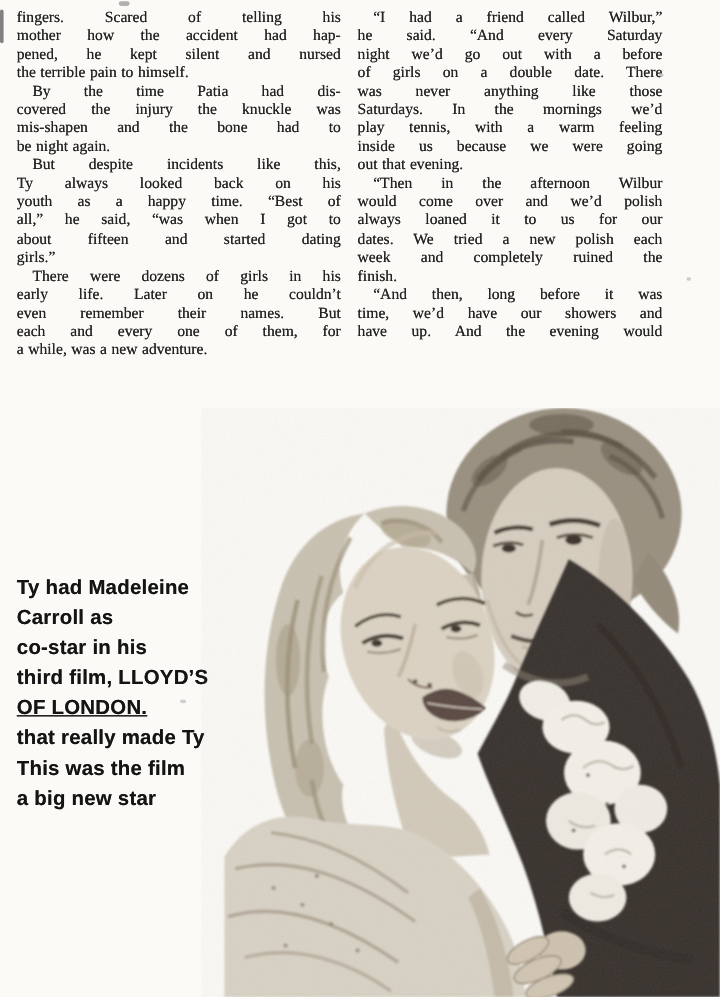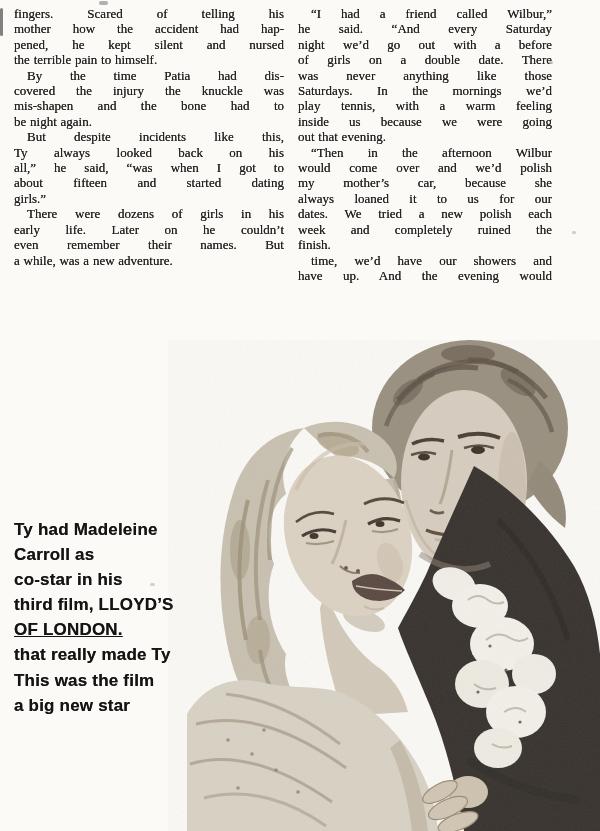--- a/index.html
+++ b/index.html
@@ -22,21 +22,20 @@
   .para.no-indent .line:first-child{text-indent:0;}
   .para .line:last-child{text-align-last:left;}
   .para.continued .line:last-child{text-align-last:justify;}
   
   .caption{
     position:absolute;left:14px;top:477px;width:210px;
     font-family:"Liberation Sans",sans-serif;font-weight:700;
     font-size:17px;line-height:25.1px;color:#141414;
     letter-spacing:.2px;text-shadow:0 0 .4px rgba(10,10,10,.7);
     white-space:nowrap;
-    margin-top:40px;
   }
   
   .photo{position:absolute;left:168px;top:340px;width:432px;height:491px;}
   
   .artifact{position:absolute;border-radius:2px;filter:blur(.5px);}
   .a-edge{left:0;top:8px;width:3px;height:28px;background:#6d6d6d;opacity:.85;}
   .a-dash{left:99px;top:1px;width:9px;height:4px;background:#929292;opacity:.7;}
   .a-speck1{left:549px;top:61px;width:4px;height:3px;background:#b8b8b8;opacity:.8;}
   .a-speck2{left:572px;top:231px;width:4px;height:3px;background:#c2c2c2;opacity:.8;}
   .a-speck3{left:150px;top:583px;width:5px;height:3px;background:#c6c6c6;opacity:.8;}
@@ -59,29 +58,31 @@
 
     <div class="line">By the time Patia had dis-</div>
         <div class="line">covered the injury the knuckle was</div>
         <div class="line">mis-shapen and the bone had to</div>
         <div class="line">be night again.</div>
       </div>
       <div class="para">
 
     <div class="line">But despite incidents like this,</div>
         <div class="line">Ty always looked back on his</div>
+        <div class="line">youth as a happy time.  “Best of</div>
         <div class="line">all,” he said, “was when I got to</div>
         <div class="line">about fifteen and started dating</div>
         <div class="line">girls.”</div>
       </div>
       <div class="para">
 
     <div class="line">There were dozens of girls in his</div>
         <div class="line">early life.  Later on he couldn’t</div>
         <div class="line">even remember their names.  But</div>
+        <div class="line">each and every one of them, for</div>
         <div class="line">a while, was a new adventure.</div>
       </div>
     </div>
 
   <div class="column col-right">
 
   <div class="para">
 
     <div class="line">“I had a friend called Wilbur,”</div>
         <div class="line">he said.  “And every Saturday</div>
@@ -90,28 +91,28 @@
         <div class="line">was never anything like those</div>
         <div class="line">Saturdays.  In the mornings we’d</div>
         <div class="line">play tennis, with a warm feeling</div>
         <div class="line">inside us because we were going</div>
         <div class="line">out that evening.</div>
       </div>
       <div class="para">
 
     <div class="line">“Then in the afternoon Wilbur</div>
         <div class="line">would come over and we’d polish</div>
-        <div class="line">my mother’s car, because she</div>
         <div class="line">always loaned it to us for our</div>
         <div class="line">dates.  We tried a new polish each</div>
         <div class="line">week and completely ruined the</div>
         <div class="line">finish.</div>
       </div>
       <div class="para continued">
 
+    <div class="line">“And then, long before it was</div>
         <div class="line">time, we’d have our showers and</div>
         <div class="line">have up.  And the evening would</div>
       </div>
     </div>
 
   <div class="caption">
 
   <div class="line cap-line" style="text-align:left;text-align-last:left;">Ty had Madeleine</div>
       <div class="line cap-line" style="text-align:left;text-align-last:left;">Carroll as</div>
       <div class="line cap-line" style="text-align:left;text-align-last:left;">co-star in his</div>

